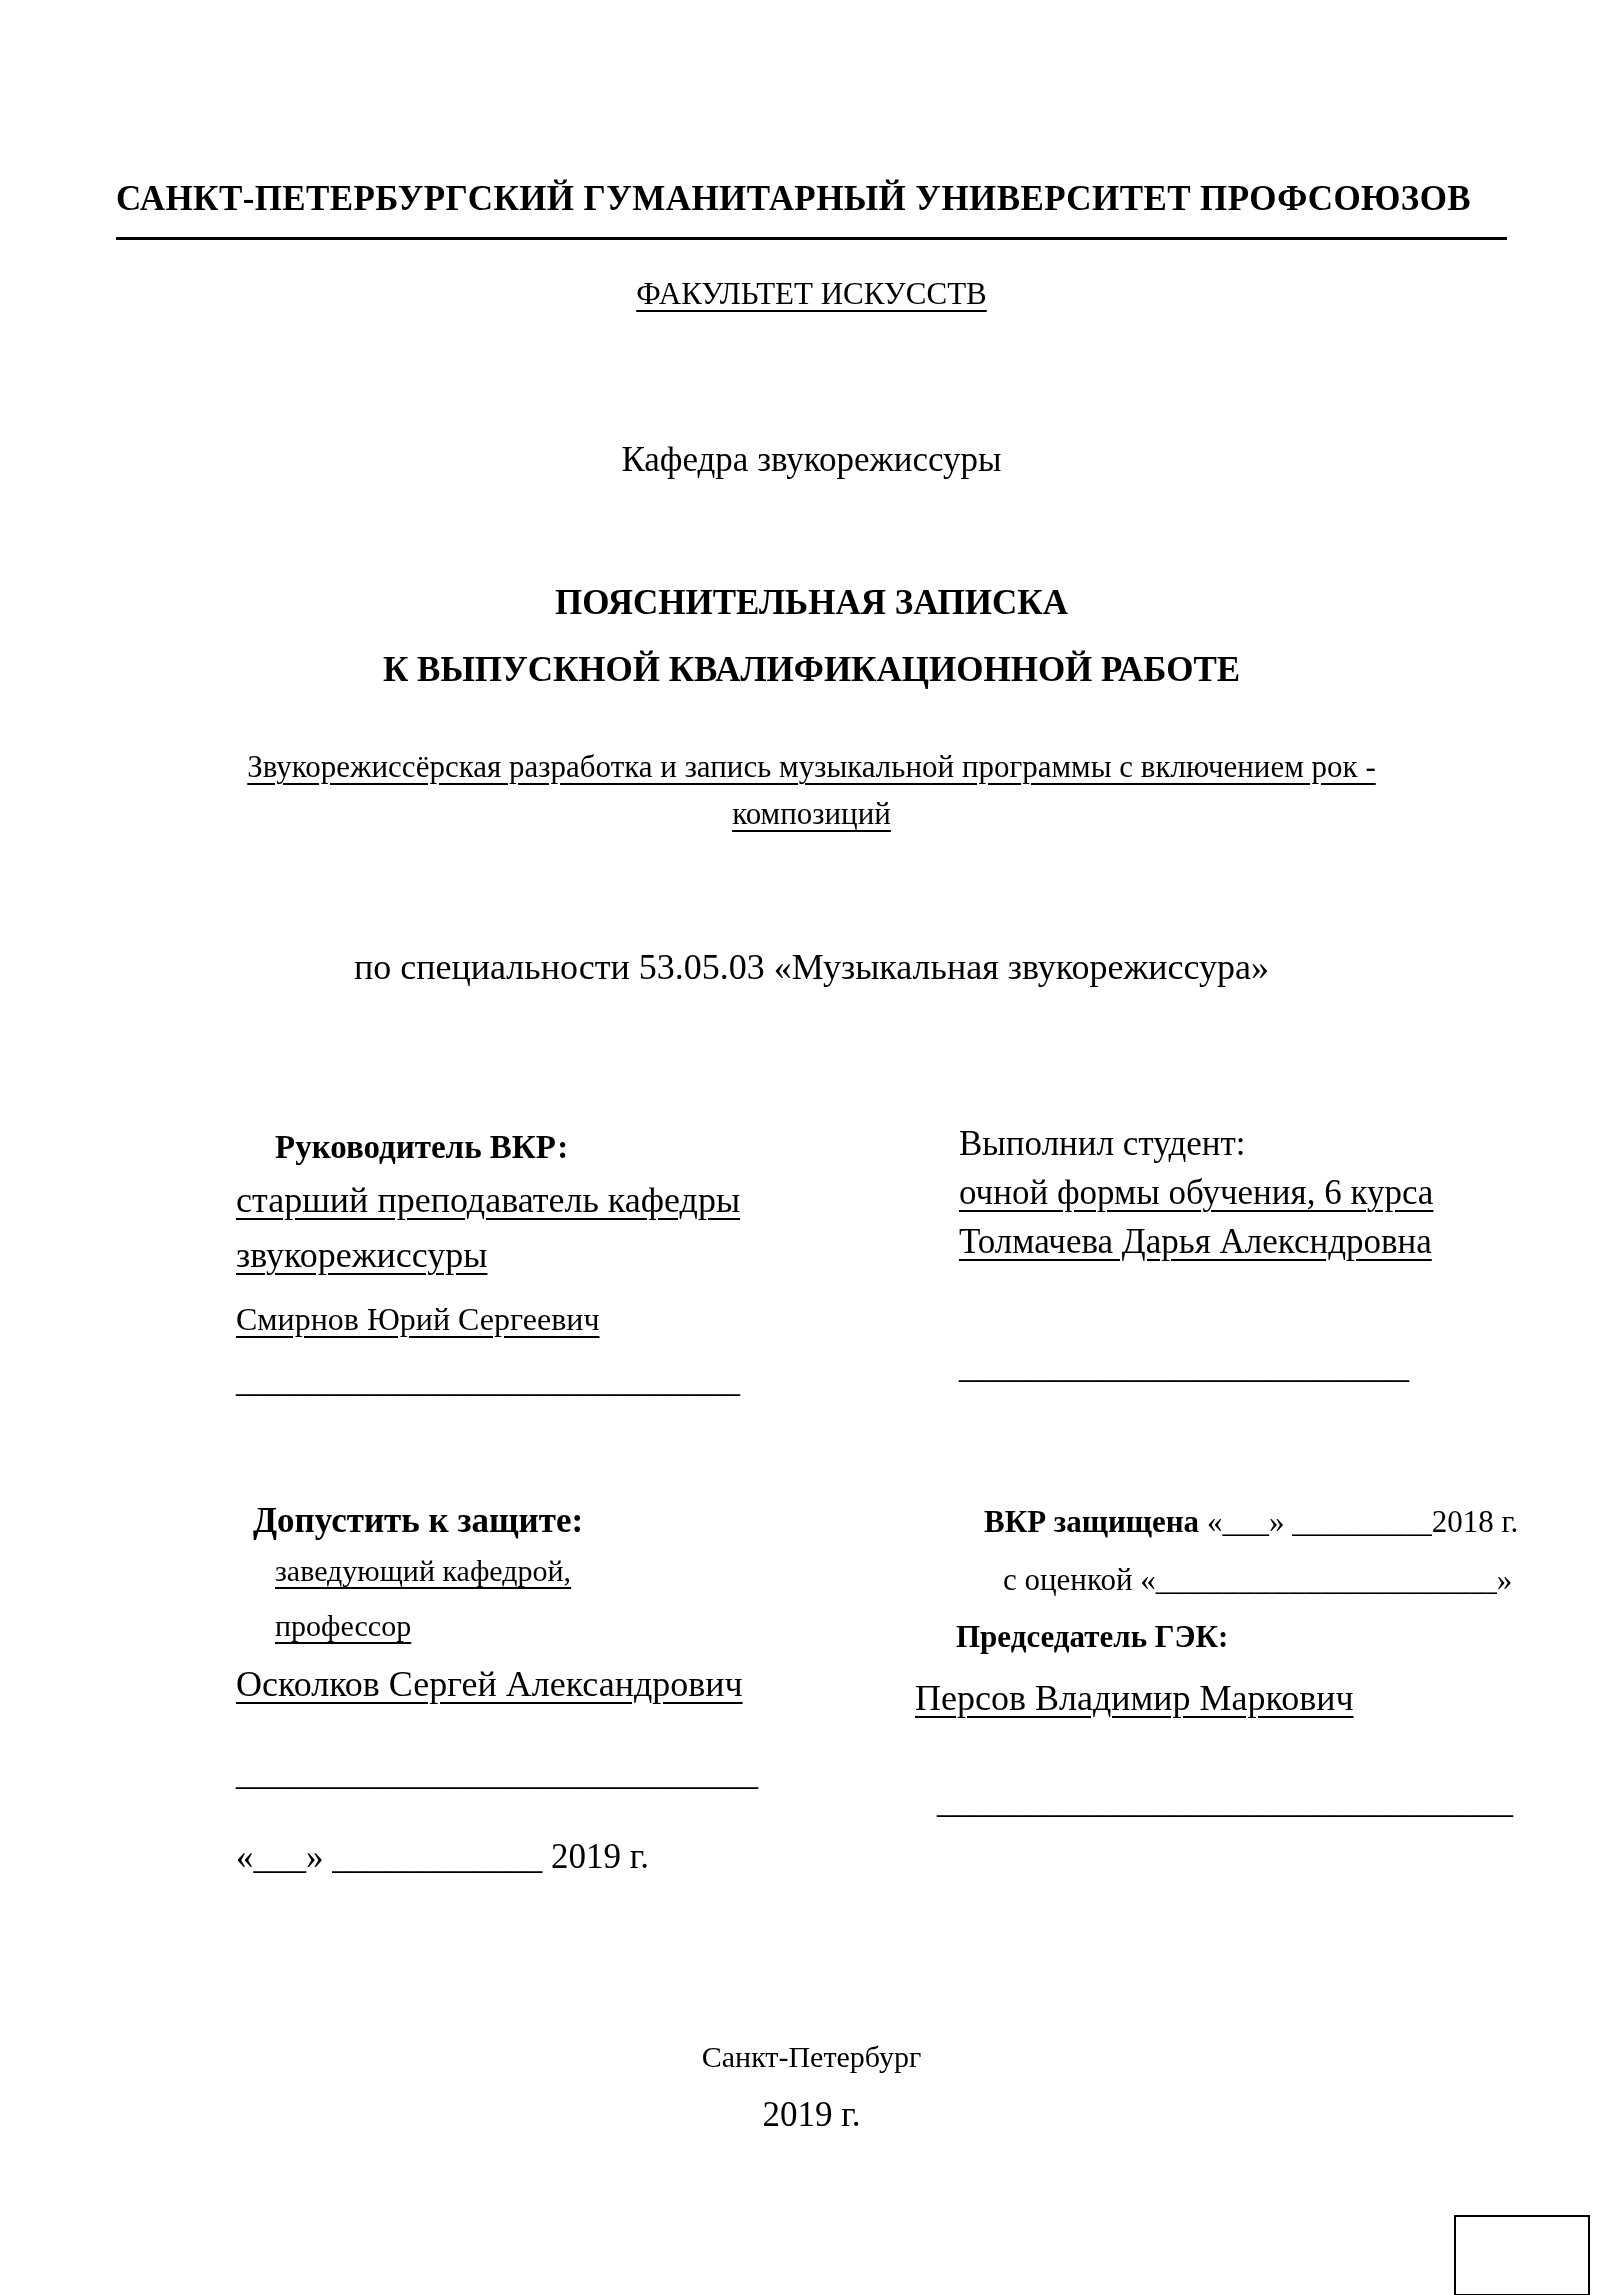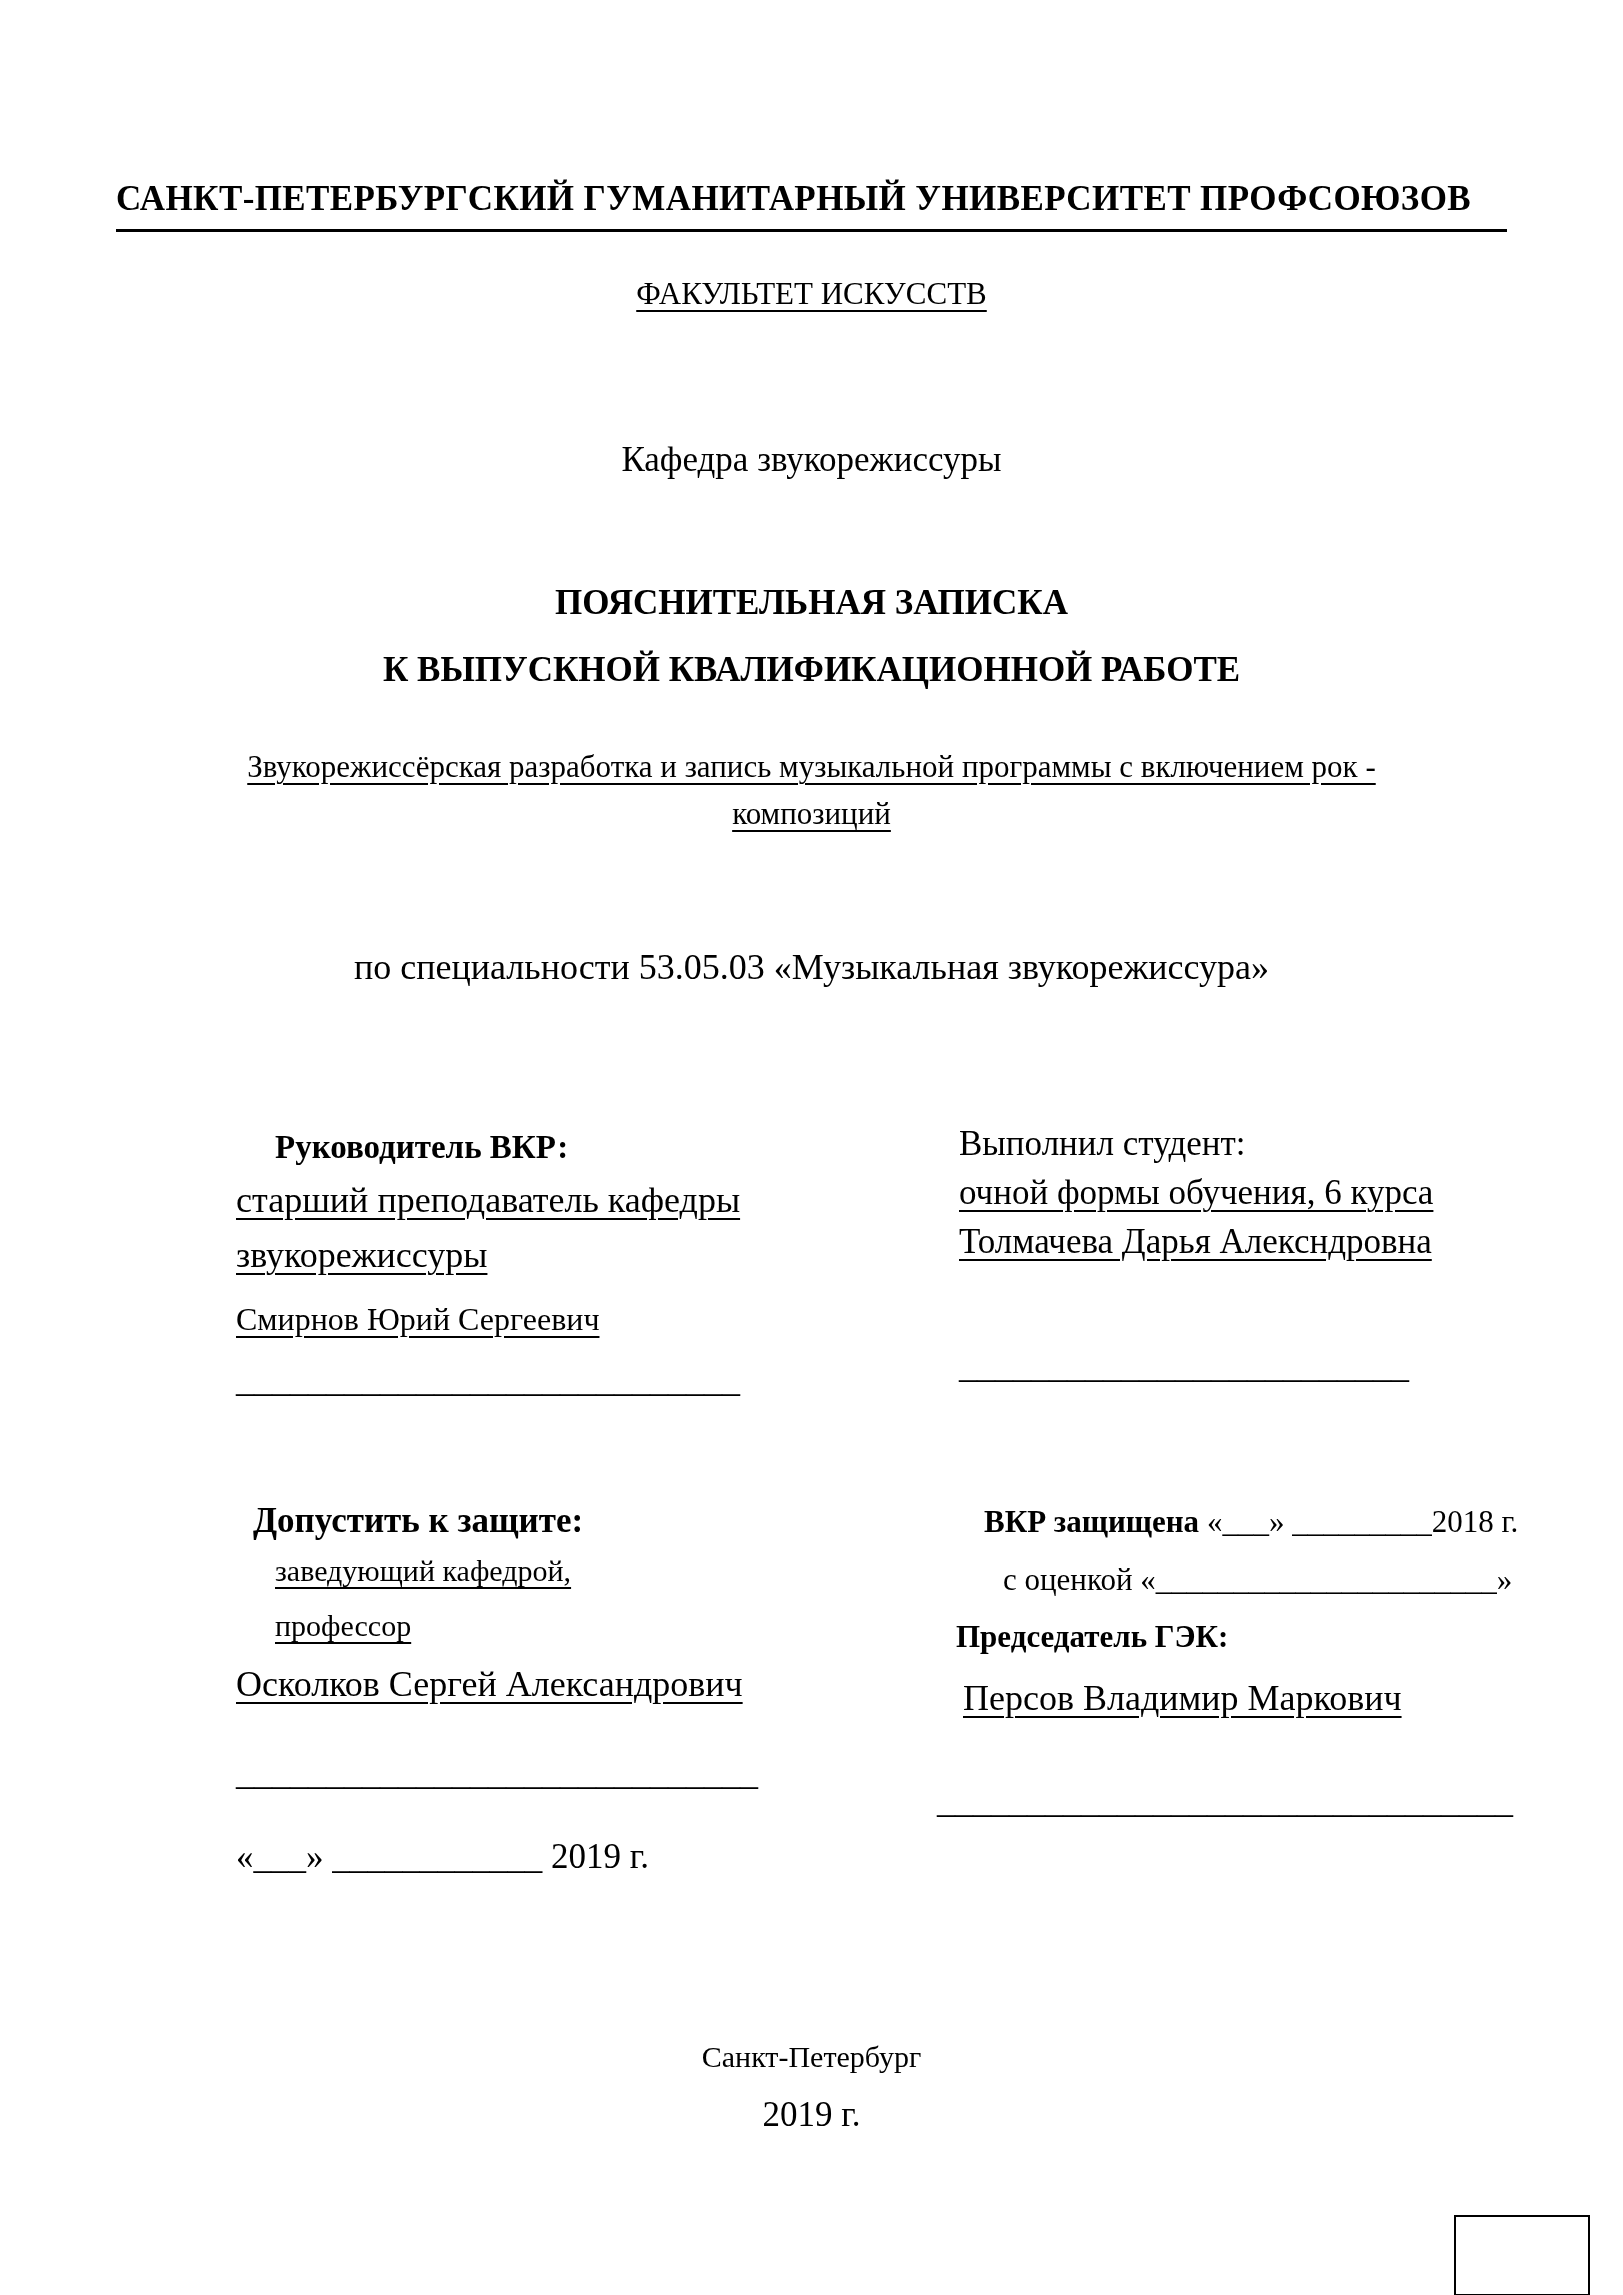--- a/index.html
+++ b/index.html
@@ -22,21 +22,21 @@
   .ul { text-decoration: underline; text-underline-offset: 5.5px; text-decoration-thickness: 2.4px; }
 
   .university {
     top: 179px;
     font-size: 35px;
     font-weight: bold;
     letter-spacing: 0.4px;
   }
   .university .ul-ext {
     border-bottom: 3.1px solid #000;
-    padding-bottom: 10px;
+    padding-bottom: 18px;
     padding-right: 36px;
     display: inline-block;
   }
   .faculty   { top: 276px; font-size: 31px; }
   .department{ top: 440px; font-size: 35px; }
   .doc-title-1 { top: 583px; font-size: 35px; font-weight: bold; }
   .doc-title-2 { top: 650px; font-size: 35px; font-weight: bold; }
 
   .work-title {
     top: 744px;
@@ -67,21 +67,21 @@
   .adm-label   { top: 1501px; left: 253px;  font-size: 35px; font-weight: bold; }
   .adm-pos-1   { top: 1554px; left: 275px;  font-size: 30px; }
   .adm-pos-2   { top: 1609px; left: 275px;  font-size: 30px; }
   .adm-name    { top: 1663px; left: 236px;  font-size: 36px; }
   .adm-sign    { top: 1751px; left: 236px;  font-size: 36px; }
   .adm-date    { top: 1837px; left: 236px;  font-size: 35px; }
 
   .def-line-1  { top: 1504px; left: 984px; font-size: 31px; }
   .def-grade   { top: 1562px; left: 1003px; font-size: 31px; }
   .def-chair   { top: 1619px; left: 956px; font-size: 31px; font-weight: bold; }
-  .def-name    { top: 1677px; left: 915px; font-size: 36px; margin-left: 48px; }
+  .def-name    { top: 1677px; left: 915px; font-size: 36px; }
   .def-sign    { top: 1779px; left: 937px; font-size: 36px; }
 
   .city { top: 2040px; font-size: 30px; }
   .year { top: 2095px; font-size: 35px; }
 
   .corner-box {
     left: 1454px;
     top: 2215px;
     width: 132px;
     height: 77px;

